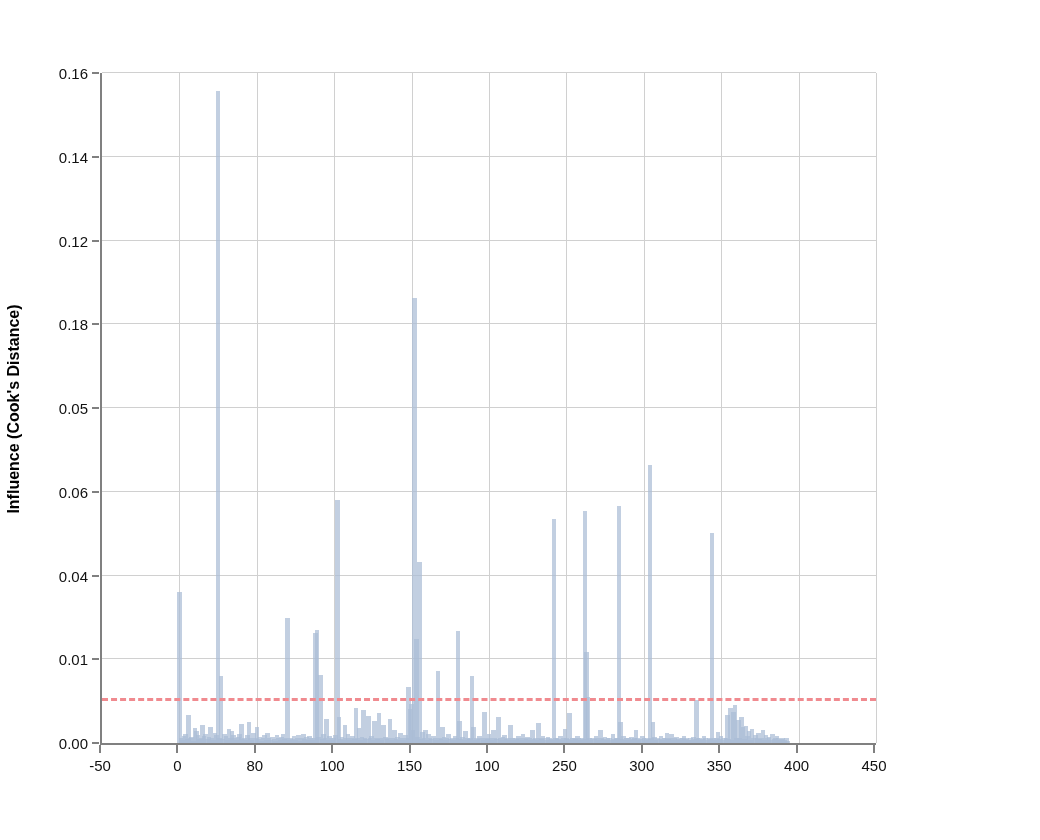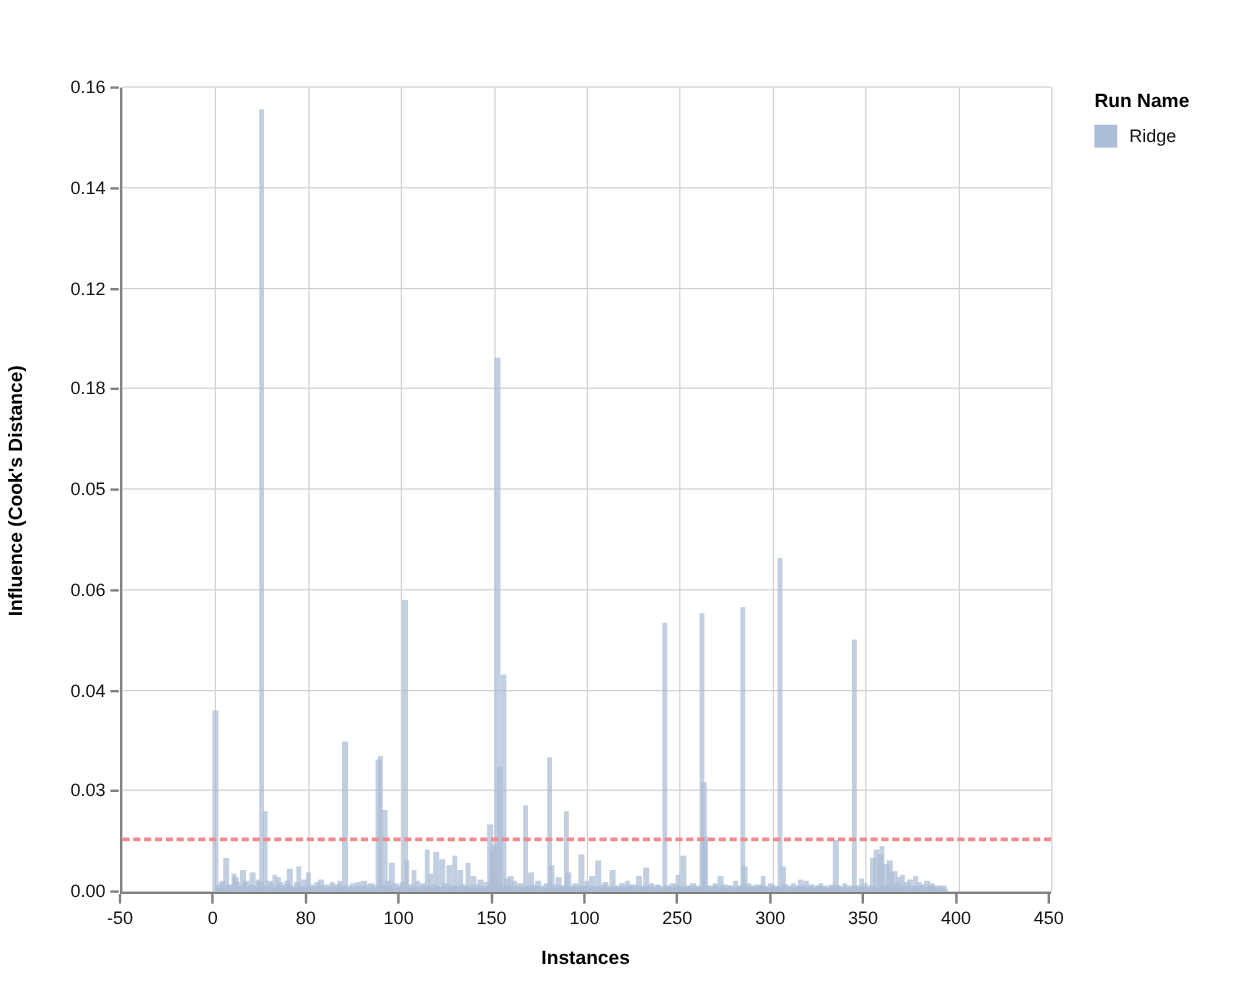--- a/index.html
+++ b/index.html
@@ -146,21 +146,20 @@
     white-space: nowrap;
   }
 </style>
 </head>
 <body>
 
 <div id="chart-root">
 
 
   <div id="y-axis-title">Influence (Cook's Distance)</div>
-  <div id="x-axis-title">Instances</div>
 
   <div id="plot-area">
     <div id="grid-layer">
         <div class="gridline-h" style="bottom: 83.75px;"></div>
         <div class="gridline-h" style="bottom: 167.5px;"></div>
         <div class="gridline-h" style="bottom: 251.25px;"></div>
         <div class="gridline-h" style="bottom: 335px;"></div>
         <div class="gridline-h" style="bottom: 418.75px;"></div>
         <div class="gridline-h" style="bottom: 502.5px;"></div>
         <div class="gridline-h" style="bottom: 586.25px;"></div>
@@ -573,21 +572,21 @@
         <div class="bar" style="left: 683.464px; width: 4.6px; height: 2.5125px; background: rgb(170, 189, 214);"></div>
       </div>
     <div id="threshold-layer">
       <div id="threshold-line" style="bottom: 41.875px; border-top-color: rgb(240, 138, 143);"></div>
     </div>
   </div>
 
   <div id="axes-labels">
       <div class="ytick-label" style="top: 743px; right: 952px;">0.00</div>
       <div class="ytick-mark" style="top: 743px; left: 92px;"></div>
-      <div class="ytick-label" style="top: 659.25px; right: 952px;">0.03</div>
+      <div class="ytick-label" style="top: 659.25px; right: 952px;">0.01</div>
       <div class="ytick-mark" style="top: 659.25px; left: 92px;"></div>
       <div class="ytick-label" style="top: 575.5px; right: 952px;">0.04</div>
       <div class="ytick-mark" style="top: 575.5px; left: 92px;"></div>
       <div class="ytick-label" style="top: 491.75px; right: 952px;">0.06</div>
       <div class="ytick-mark" style="top: 491.75px; left: 92px;"></div>
       <div class="ytick-label" style="top: 408px; right: 952px;">0.05</div>
       <div class="ytick-mark" style="top: 408px; left: 92px;"></div>
       <div class="ytick-label" style="top: 324.25px; right: 952px;">0.18</div>
       <div class="ytick-mark" style="top: 324.25px; left: 92px;"></div>
       <div class="ytick-label" style="top: 240.5px; right: 952px;">0.12</div>
@@ -613,21 +612,14 @@
       <div class="xtick-label" style="left: 641.8px; top: 757px;">300</div>
       <div class="xtick-mark" style="left: 641.8px; top: 745px;"></div>
       <div class="xtick-label" style="left: 719.2px; top: 757px;">350</div>
       <div class="xtick-mark" style="left: 719.2px; top: 745px;"></div>
       <div class="xtick-label" style="left: 796.6px; top: 757px;">400</div>
       <div class="xtick-mark" style="left: 796.6px; top: 745px;"></div>
       <div class="xtick-label" style="left: 874px; top: 757px;">450</div>
       <div class="xtick-mark" style="left: 874px; top: 745px;"></div>
     </div>
 
-  <div id="legend">
-    <div id="legend-title">Run Name</div>
-    <div class="legend-entry">
-      <span class="legend-swatch"></span>
-      <span class="legend-label">Ridge</span>
-    </div>
-  </div>
 
 </div>
 
 </body></html>

